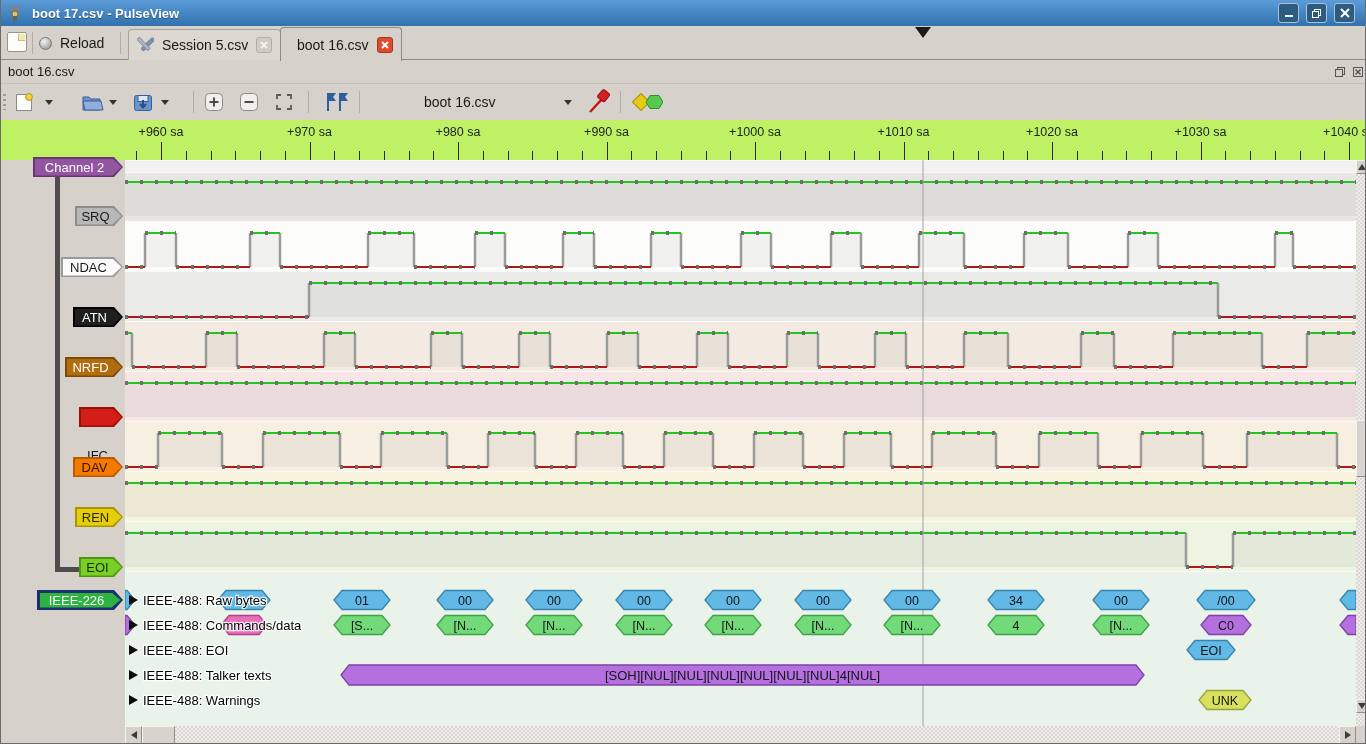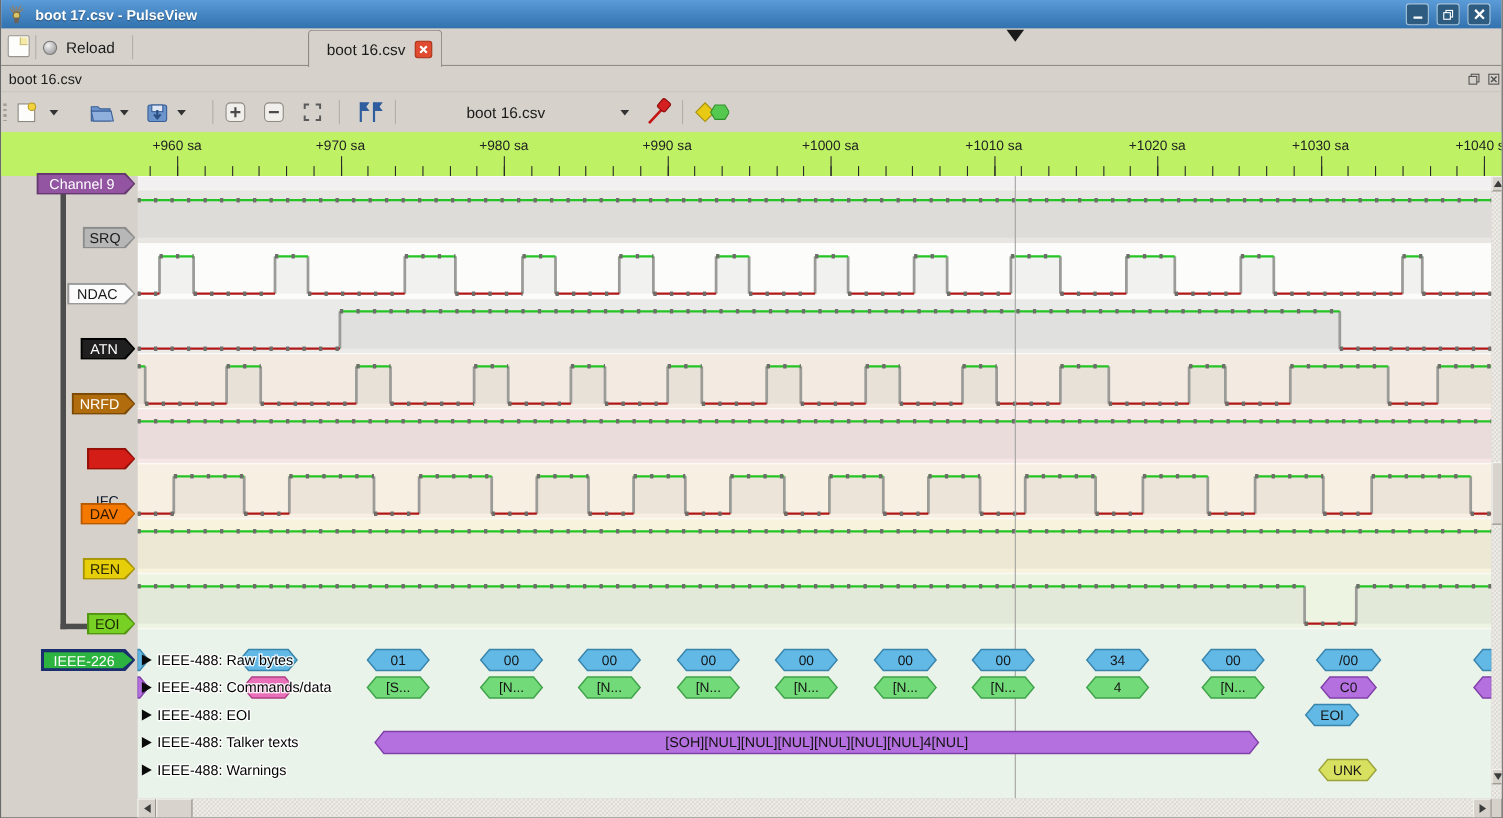--- a/index.html
+++ b/index.html
@@ -117,20 +117,35 @@
   <div class="tabbar">
     <div class="sqbtn" style="left:6px;">
         <div class="corner"></div>
       </div>
     <div class="vsep" style="left:31px;"></div>
     <div class="reload">
       <div class="ball"></div>
       <span>Reload</span>
     </div>
     <div class="vsep" style="left:119px;"></div>
+    <div class="tab" style="left:127px;">
+      <svg width="17" height="17" viewBox="0 0 17 17">
+        <rect x="7.5" y="-2" width="3.6" height="16" rx="1.6" transform="rotate(45 8.5 8.5)" fill="#7d93b2" stroke="#5a6f8e" stroke-width="0.8"></rect>
+        <rect x="6.5" y="-2" width="3.6" height="16" rx="1.6" transform="rotate(-45 8.5 8.5)" fill="#aab4bf" stroke="#7d8792" stroke-width="0.8"></rect>
+      </svg>
+      <span>Session 5.csv</span>
+      <div class="closebox">
+        <svg width="8" height="8">
+            <g stroke="#f4f2ee" stroke-width="2">
+              <line x1="1" y1="1" x2="7" y2="7"></line>
+              <line x1="7" y1="1" x2="1" y2="7"></line>
+            </g>
+          </svg>
+      </div>
+    </div>
     <div class="tab active" style="left:279px;">
       <span>boot 16.csv</span>
       <div class="closebox red">
         <svg width="8" height="8">
             <g stroke="#fff" stroke-width="2">
               <line x1="1" y1="1" x2="7" y2="7"></line>
               <line x1="7" y1="1" x2="1" y2="7"></line>
             </g>
           </svg>
       </div>
@@ -689,21 +704,21 @@
       </svg>
 
     <div class="bracket" style="left:54px;top:-2px;width:5px;height:414px;"></div>
     <div class="bracket" style="left:54px;top:-2px;width:18px;height:5px;"></div>
     <div class="bracket" style="left:54px;top:407px;width:32px;height:5px;"></div>
     <div id="tags">
         <div class="tag" style="left: 32px; top: -3px; width: 90px;">
           <div class="outer" style="background: rgb(102, 56, 111); clip-path: polygon(0px 0px, calc(100% - 9px) 0px, 100% 50%, calc(100% - 9px) 100%, 0px 100%);">
             <div class="inner" style="inset: 1.5px; background: rgb(147, 85, 162); clip-path: polygon(0px 0px, calc(100% - 9px) 0px, 100% 50%, calc(100% - 9px) 100%, 0px 100%);"></div>
           </div>
-          <div class="lbl" style="color: rgb(255, 255, 255);">Channel 9</div>
+          <div class="lbl" style="color: rgb(255, 255, 255);">Channel 2</div>
         </div>
         <div class="tag" style="left: 74px; top: 46px; width: 48px;">
           <div class="outer" style="background: rgb(140, 140, 140); clip-path: polygon(0px 0px, calc(100% - 9px) 0px, 100% 50%, calc(100% - 9px) 100%, 0px 100%);">
             <div class="inner" style="inset: 1.5px; background: rgb(183, 183, 183); clip-path: polygon(0px 0px, calc(100% - 9px) 0px, 100% 50%, calc(100% - 9px) 100%, 0px 100%);"></div>
           </div>
           <div class="lbl" style="color: rgb(26, 26, 26);">SRQ</div>
         </div>
         <div class="tag" style="left: 60px; top: 97px; width: 62px;">
           <div class="outer" style="background: rgb(154, 154, 154); clip-path: polygon(0px 0px, calc(100% - 9px) 0px, 100% 50%, calc(100% - 9px) 100%, 0px 100%);">
             <div class="inner" style="inset: 1.5px; background: rgb(251, 251, 251); clip-path: polygon(0px 0px, calc(100% - 9px) 0px, 100% 50%, calc(100% - 9px) 100%, 0px 100%);"></div>

